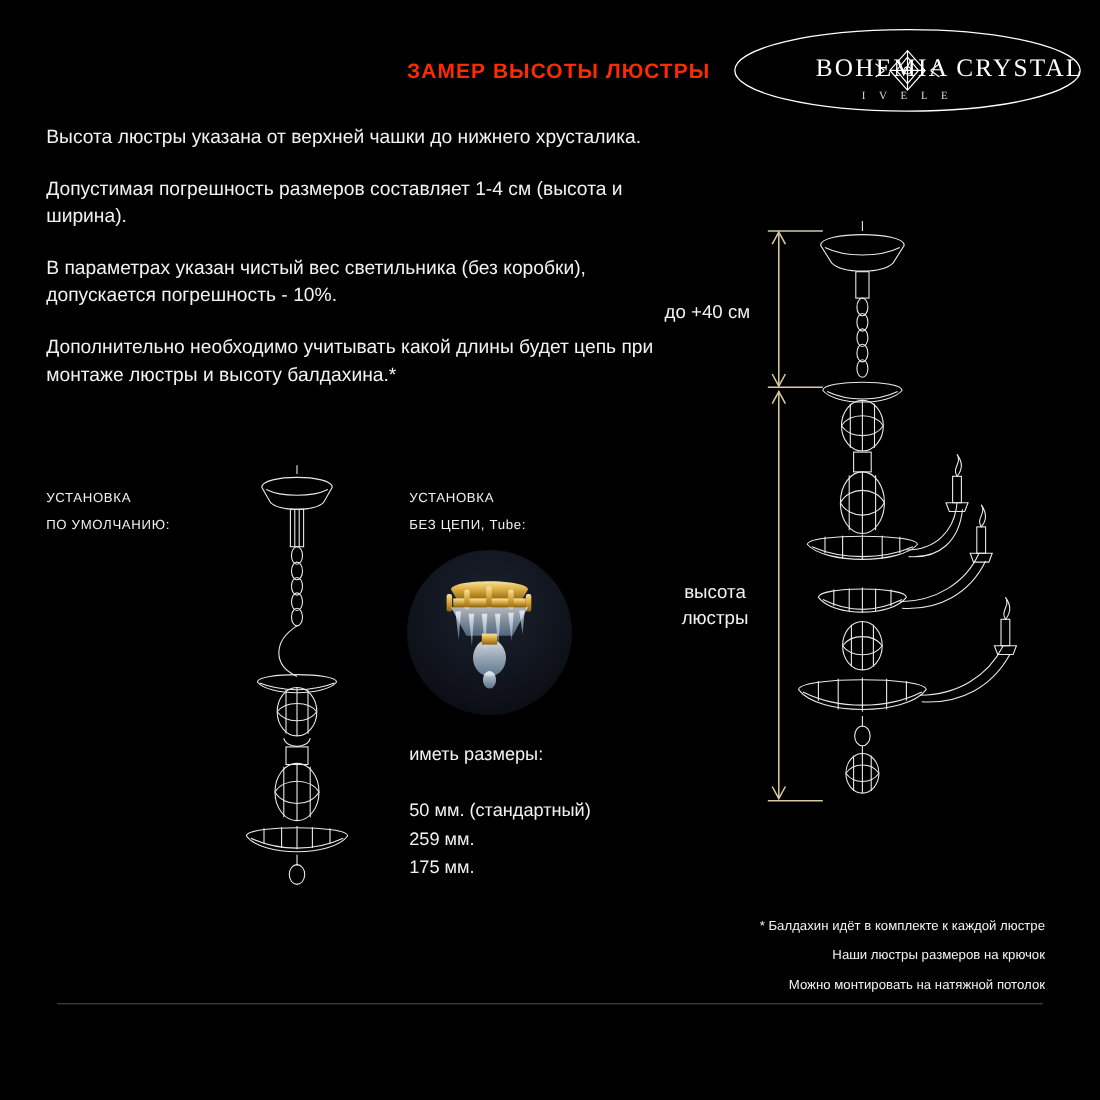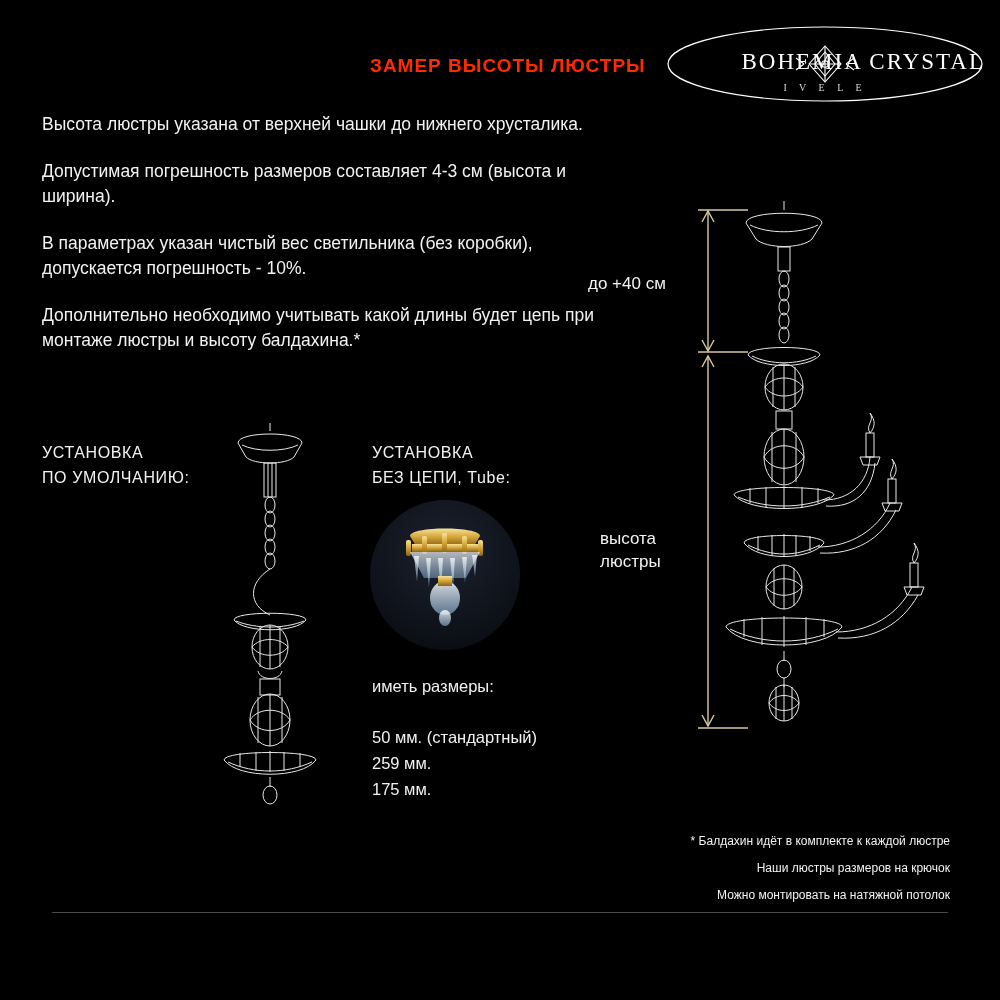--- a/index.html
+++ b/index.html
@@ -70,21 +70,21 @@
     width: 590px;
     font-size: 17.5px;
     line-height: 25px;
     color: #f2f2f2;
   }
   .intro p { margin: 0 0 22px 0; }
 
   
   .cap {
     position: absolute;
-    font-size: 16px;
+    font-size: 12px;
     line-height: 25px;
     letter-spacing: 0.6px;
     color: #f2f2f2;
   }
   .cap-default { left: 42px; top: 440px; }
   .cap-nochain { left: 372px; top: 440px; }
 
   .balda-text {
     position: absolute;
     left: 372px;
@@ -105,21 +105,21 @@
     font-size: 12px;
     line-height: 27px;
     color: #f2f2f2;
   }
 
   .label-right {
     position: absolute;
     color: #f2f2f2;
     font-size: 17px;
     line-height: 23px;
-    text-align: left;
+    text-align: center;
   }
   .label-top { left: 588px; top: 272px; width: 110px; }
   .label-mid { left: 600px; top: 527px; width: 100px; }
 
   .bottom-rule {
     position: absolute;
     left: 52px;
     top: 912px;
     width: 896px;
     height: 1px;
@@ -156,21 +156,21 @@
         <path d="M139 42 L131 36 M139 42 L131 48 M181 42 L189 36 M181 42 L189 48"></path>
         <circle cx="160" cy="42" r="3.2"></circle>
       </g>
     </svg>
     <div class="brand-name">BOHEMIA  CRYSTAL</div>
     <div class="brand-sub">I V E L E</div>
   </div>
 
   <div class="intro">
     <p>Высота люстры указана от верхней чашки до нижнего хрусталика.</p>
-    <p>Допустимая погрешность размеров составляет 4-3 см (высота и ширина).</p>
+    <p>Допустимая погрешность размеров составляет 1-4 см (высота и ширина).</p>
     <p>В параметрах указан чистый вес светильника (без коробки), допускается погрешность - 10%.</p>
     <p>Дополнительно необходимо учитывать какой длины будет цепь при монтаже люстры и высоту балдахина.*</p>
   </div>
 
   <div class="cap cap-default">
     <div>УСТАНОВКА</div>
     <div>ПО УМОЛЧАНИЮ:</div>
   </div>
 
   <div class="cap cap-nochain">

